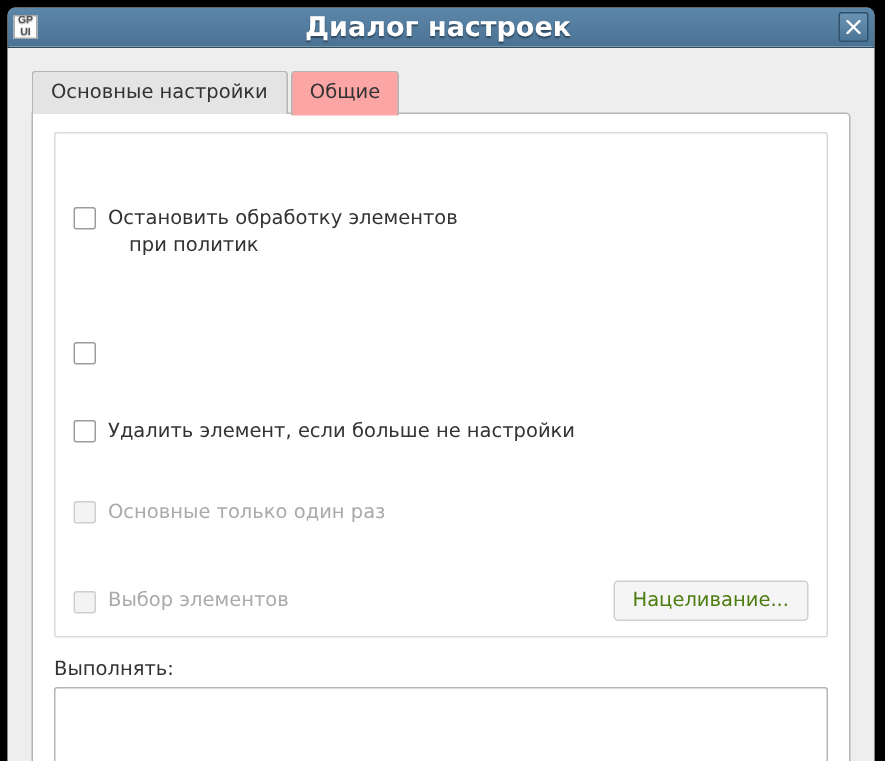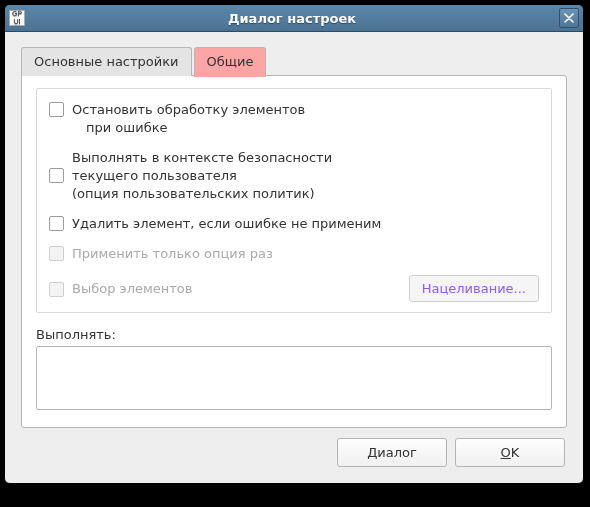--- a/index.html
+++ b/index.html
@@ -45,21 +45,21 @@
     flex-direction: column;
     align-items: center;
     justify-content: center;
     border: 1px solid #aaa;
     box-sizing: border-box;
     font-family: sans-serif;
   }
   .titlebar-title {
     flex: 1;
     text-align: center;
-    font-size: 13px;
+    font-size: 18px;
   }
   .titlebar-close {
     width: 18px;
     height: 18px;
     margin-right: 4px;
     background: linear-gradient(to bottom, #6b93b3, #4d7596);
     border: 1px solid #30506b;
     border-radius: 2px;
     display: flex;
     align-items: center;
@@ -110,20 +110,21 @@
   .options {
     border: 1px solid #d9d9d9;
     border-radius: 2px;
     padding: 12px 12px 10px 12px;
     position: relative;
   }
   .opt-row {
     display: flex;
     align-items: flex-start;
     margin-bottom: 12px;
+    margin-top: 36px;
   }
   .opt-row:last-child { margin-bottom: 0; justify-content: flex-end; }
   .chk {
     width: 15px;
     height: 15px;
     border: 1px solid #9c9c9c;
     border-radius: 2px;
     background: #fff;
     margin-top: 1px;
     margin-right: 8px;
@@ -152,21 +153,21 @@
     background: linear-gradient(to bottom, #fdfdfd, #f0f0f0);
     border-radius: 3px;
     padding: 5px 12px;
     font-size: 13px;
     color: #333;
     cursor: pointer;
     min-width: 64px;
     text-align: center;
   }
   .btn.disabled {
-    color: #8b5cf6;
+    color: #4d7c0f;
     cursor: default;
     background: #f5f5f5;
     border-color: #cfcfcf;
   }
   .desc-label { margin: 14px 0 4px 0; }
   .desc-box {
     border: 1px solid #b5b5b5;
     background: #fff;
     height: 64px;
     border-radius: 2px;
@@ -214,41 +215,36 @@
 
     <div class="tab-panel">
 
 
       <div class="options">
 
         <div class="opt-row">
           <div class="chk"></div>
           <div class="opt-label">
             <span>Остановить обработку элементов</span>
-            <span class="line2">при ошибке</span>
+            <span class="line2">при политик</span>
           </div>
         </div>
 
         <div class="opt-row">
           <div class="chk" style="margin-top:19px"></div>
-          <div class="opt-label">
-            <span>Выполнять в контексте безопасности</span><br>
-            <span>текущего пользователя</span><br>
-            <span>(опция пользовательских политик)</span>
-          </div>
         </div>
 
         <div class="opt-row">
           <div class="chk"></div>
-          <div class="opt-label">Удалить элемент, если ошибке не применим</div>
+          <div class="opt-label">Удалить элемент, если больше не настройки</div>
         </div>
 
         <div class="opt-row">
           <div class="chk disabled"></div>
-          <div class="opt-label disabled">Применить только опция раз</div>
+          <div class="opt-label disabled">Основные только один раз</div>
         </div>
 
         <div class="opt-row targeting-row" style="margin-bottom:0">
           <div class="chk disabled"></div>
           <div class="opt-label disabled">Выбор элементов</div>
           <div class="targeting-spacer"></div>
           <div class="btn disabled">Нацеливание...</div>
         </div>
 
       </div>

